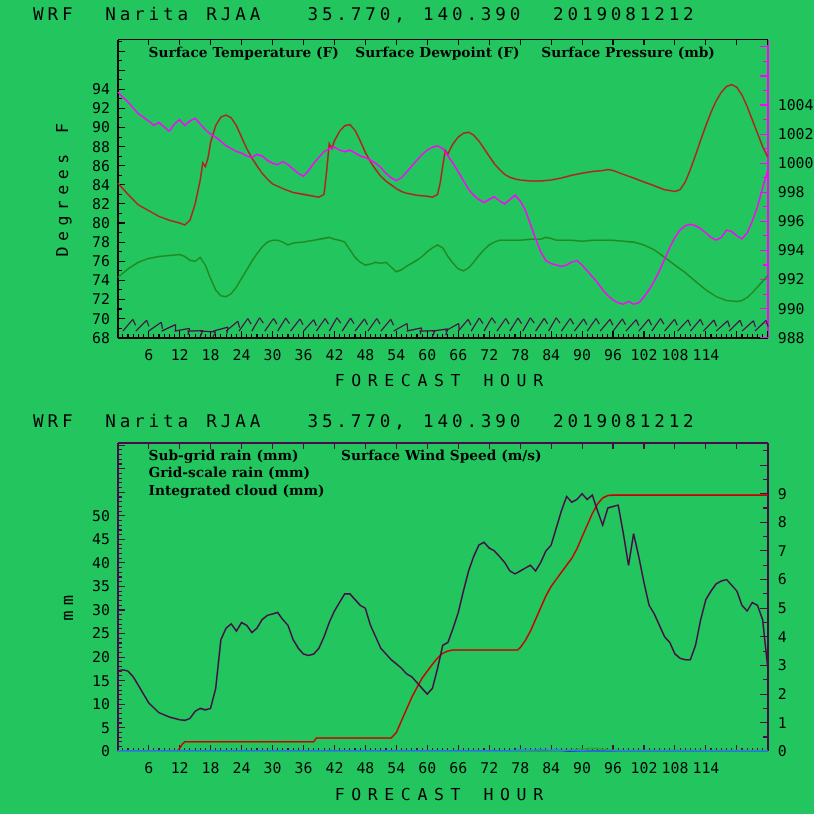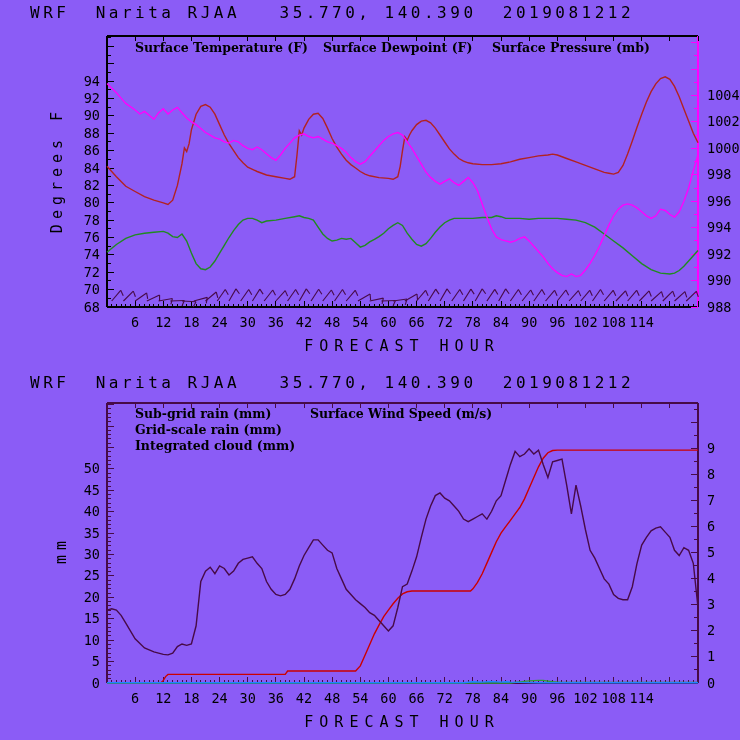--- a/index.html
+++ b/index.html
@@ -1,16 +1,16 @@
 <!DOCTYPE html>
 <html><head>
 <meta charset="utf-8">
 <style>
   html,body{margin:0;padding:0;background:#ffffff;width:740px;height:740px;overflow:hidden;}
-  .wrap{position:relative;width:740px;height:740px;background:#8b5cf6;text-align:center;}
+  .wrap{position:relative;width:740px;height:740px;background:#22c55e;text-align:center;}
   svg{position:absolute;left:0;}
   text{font-family:"DejaVu Sans Mono","Liberation Mono",monospace;fill:#000;}
   .title-text{font-size:16px;letter-spacing:3.5px;white-space:pre;}
   .legend-text{font-family:"DejaVu Serif","Liberation Serif",serif;font-weight:bold;font-size:12.5px;}
   .axis-title{font-size:15px;letter-spacing:6px;}
   .yaxis-title{font-size:15px;letter-spacing:5px;}
   .ticklab{font-size:13.5px;}
 </style>
 </head>
 <body>

